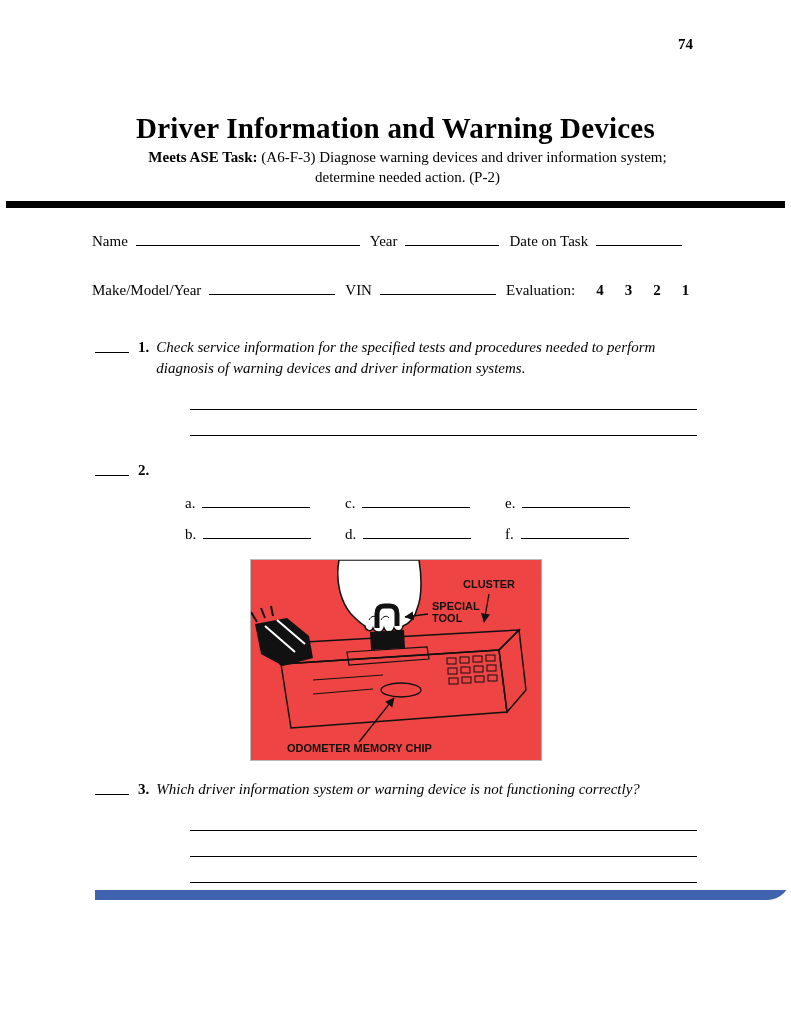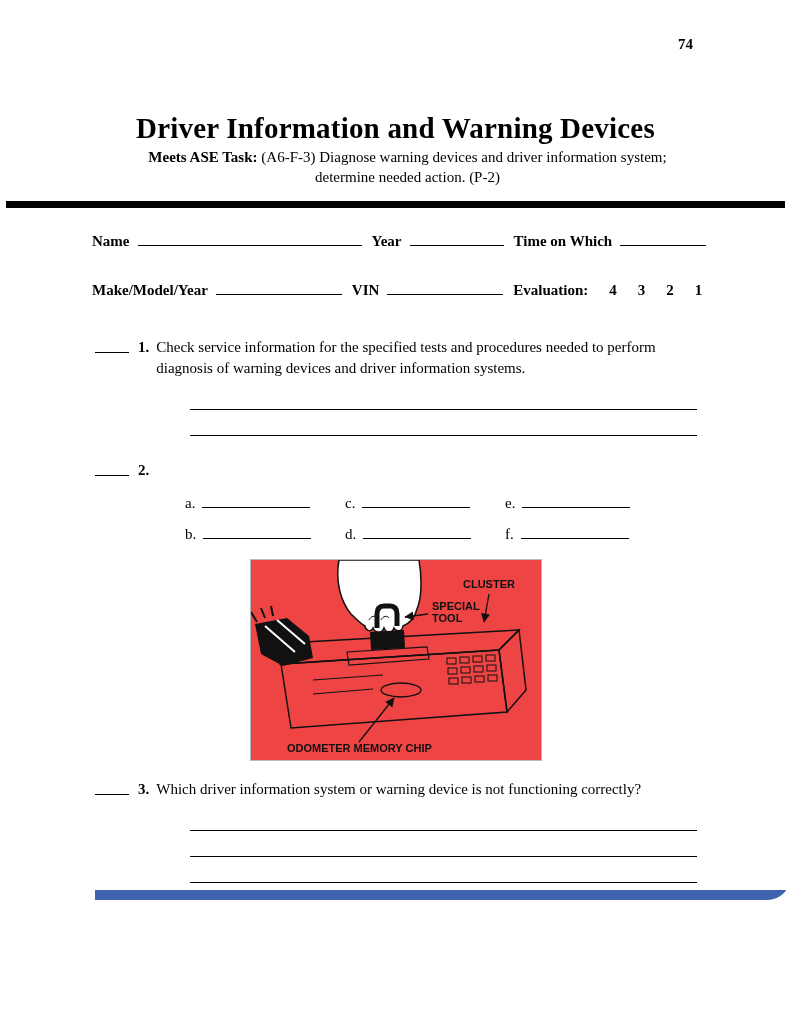--- a/index.html
+++ b/index.html
@@ -41,21 +41,21 @@
     height: 7px;
     background: #000;
     margin: 13px 6px 0 6px;
   }
   .form-row {
     display: flex;
     align-items: baseline;
     margin: 24px 94px 0 92px;
     font-size: 15px;
   }
-  .form-row .lbl { font-weight: bold; white-space: nowrap; }
+  .form-row .lbl { font-weight: normal; white-space: nowrap; }
   .blank {
     display: inline-block;
     height: 14px;
     border-bottom: 1.4px solid #000;
     margin: 0 10px 0 8px;
     flex: none;
   }
   .ev-num { font-weight: bold; margin-left: 21px; }
   .q {
     display: flex;
@@ -65,21 +65,21 @@
     line-height: 1.45;
   }
   .qline {
     width: 34px;
     height: 16px;
     border-bottom: 1.4px solid #000;
     margin-right: 9px;
     flex: none;
   }
   .qnum { font-weight: bold; margin-right: 7px; flex: none; }
-  .qtext { flex: 1; }
+  .qtext { flex: 1; font-style: italic; }
   .answers { margin-left: 190px; width: 507px; }
   .ansline { height: 26px; border-bottom: 1px solid #000; }
   .sub-grid {
     display: grid;
     grid-template-columns: 160px 160px 160px;
     row-gap: 13px;
     margin: 12px 0 0 185px;
     font-size: 15px;
   }
   .sub-cell { display: flex; align-items: baseline; }
@@ -129,21 +129,21 @@
     <span>determine needed action.  (P-2)</span>
   </div>
 
   <div class="rule"></div>
 
   <div class="form-row">
     <span class="lbl">Name</span>
     <span class="blank" style="width:224px"></span>
     <span class="lbl">Year</span>
     <span class="blank" style="width:94px"></span>
-    <span class="lbl">Time on Which</span>
+    <span class="lbl">Date on Task</span>
     <span class="blank" style="width:86px;margin-right:0"></span>
   </div>
 
   <div class="form-row" style="margin-top:31px">
     <span class="lbl">Make/Model/Year</span>
     <span class="blank" style="width:126px"></span>
     <span class="lbl">VIN</span>
     <span class="blank" style="width:116px"></span>
     <span class="lbl">Evaluation:</span>
     <span class="ev-num">4</span>

